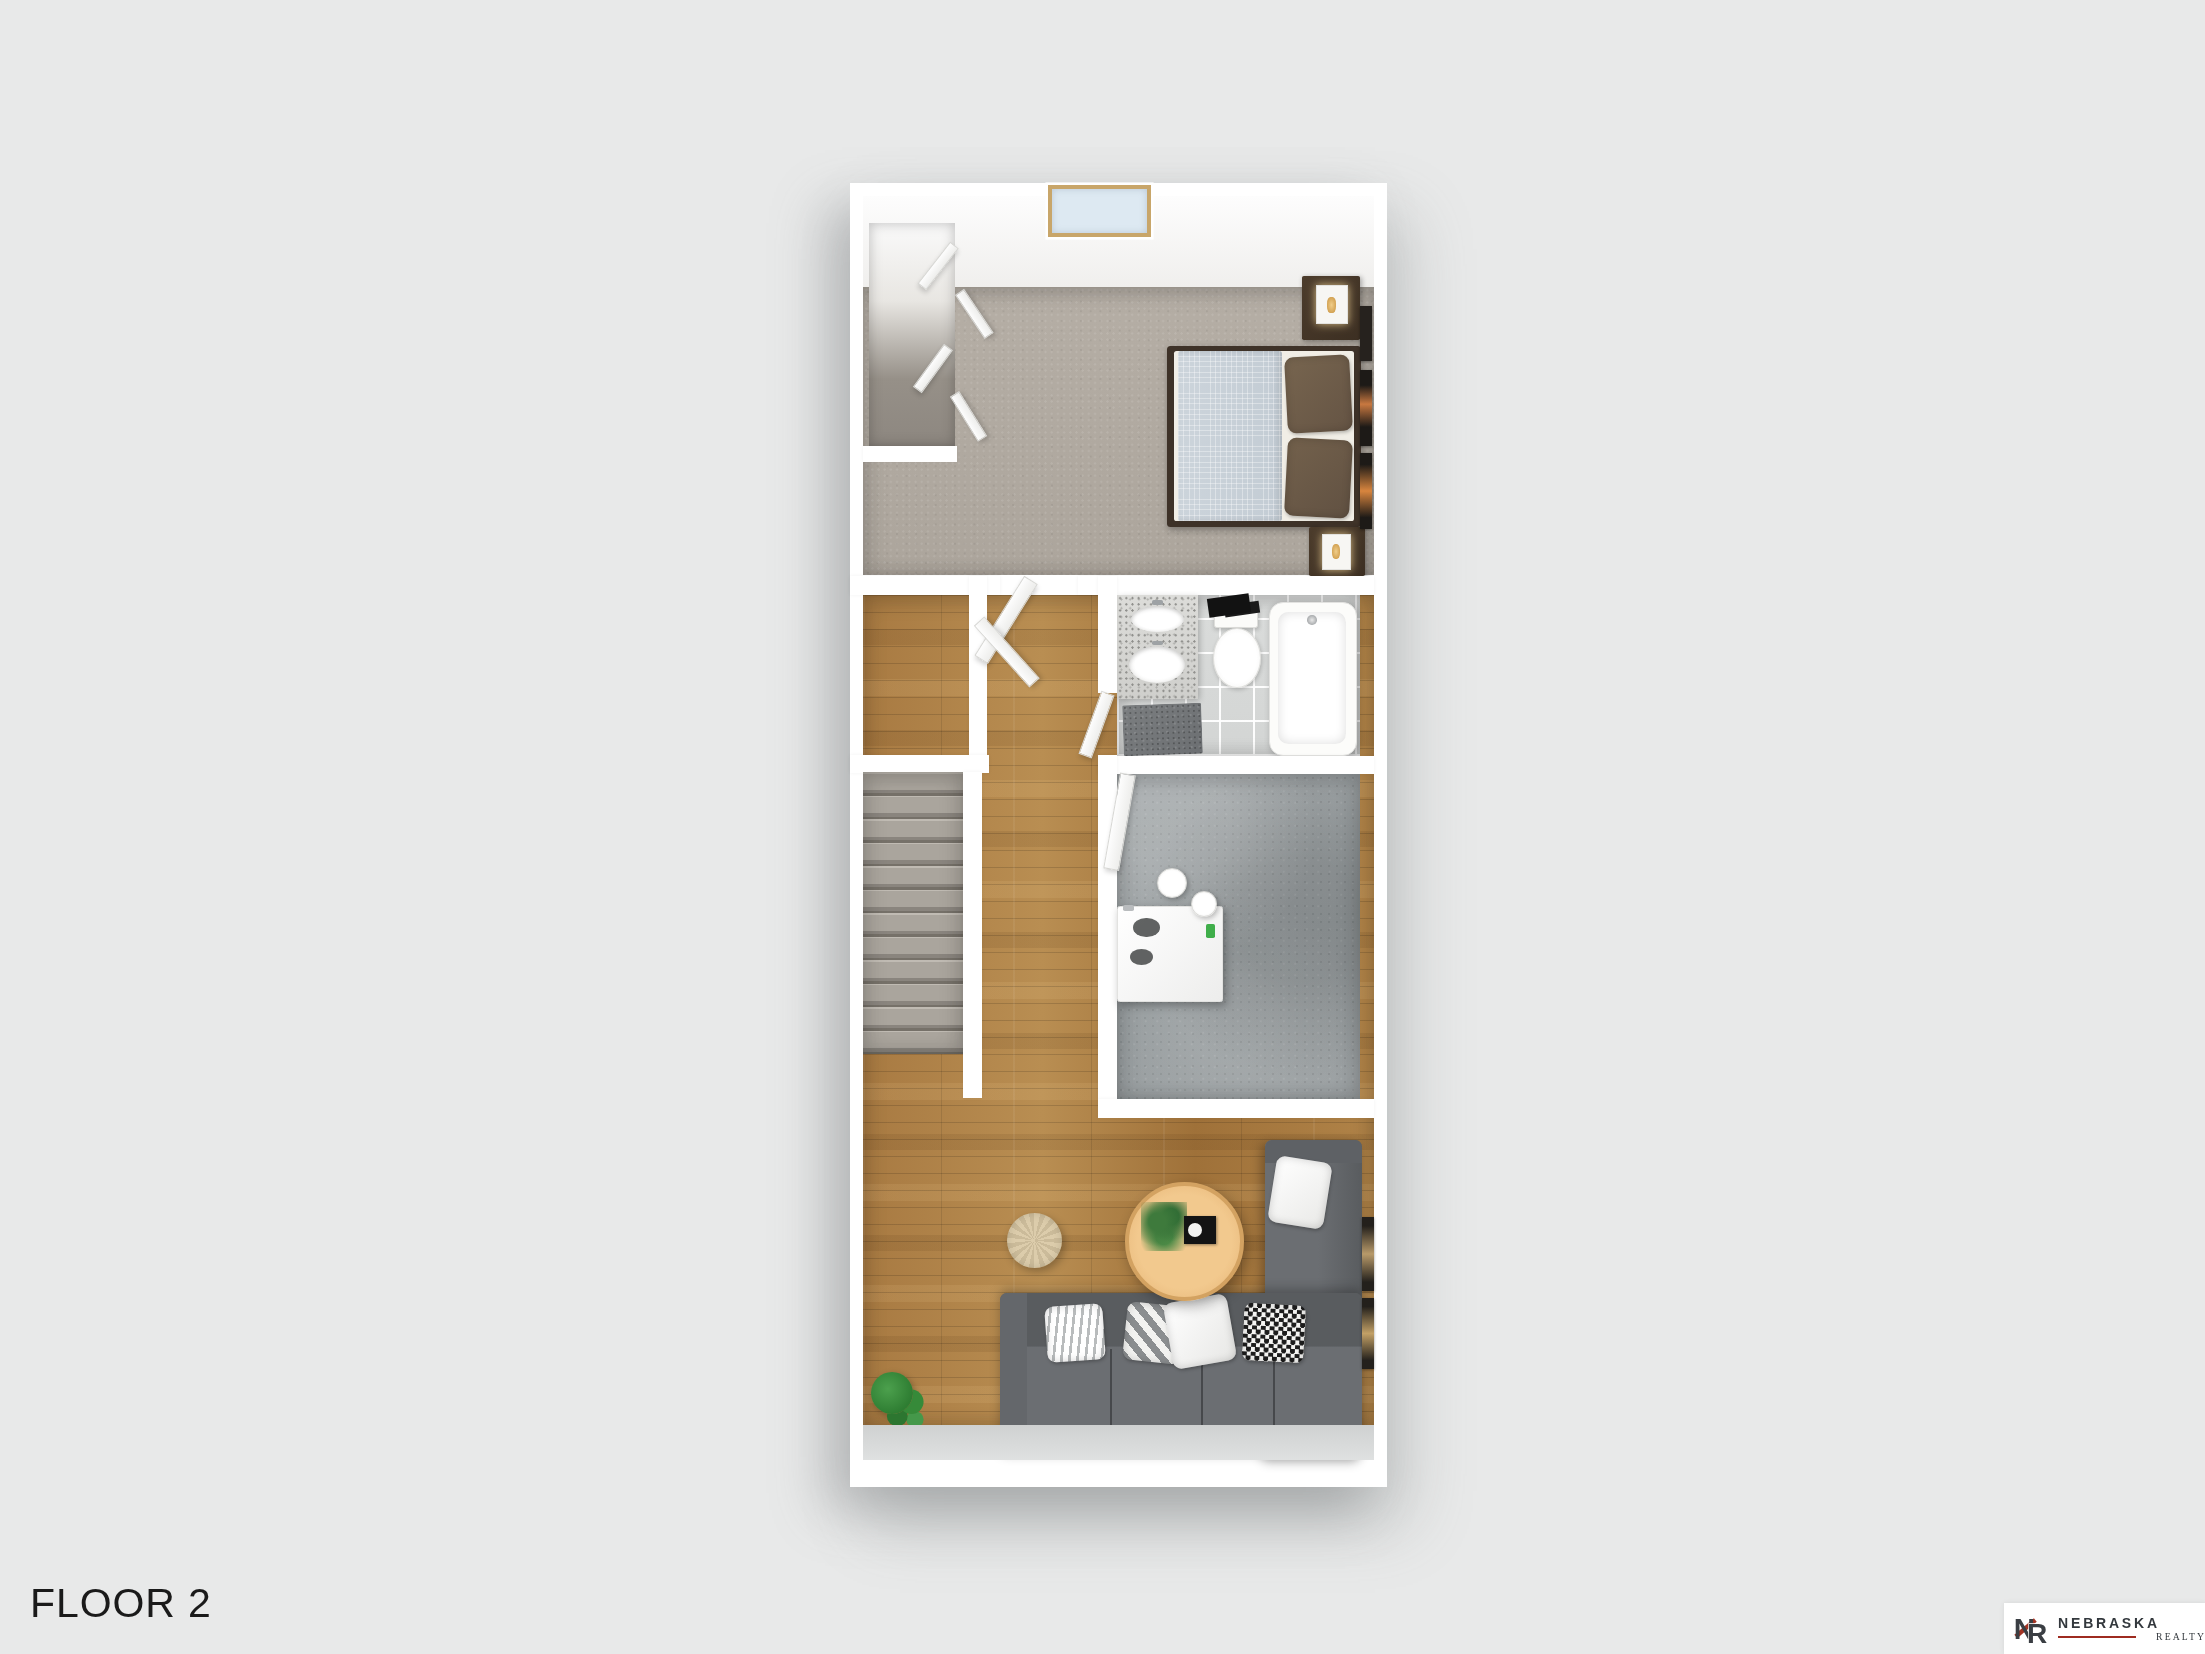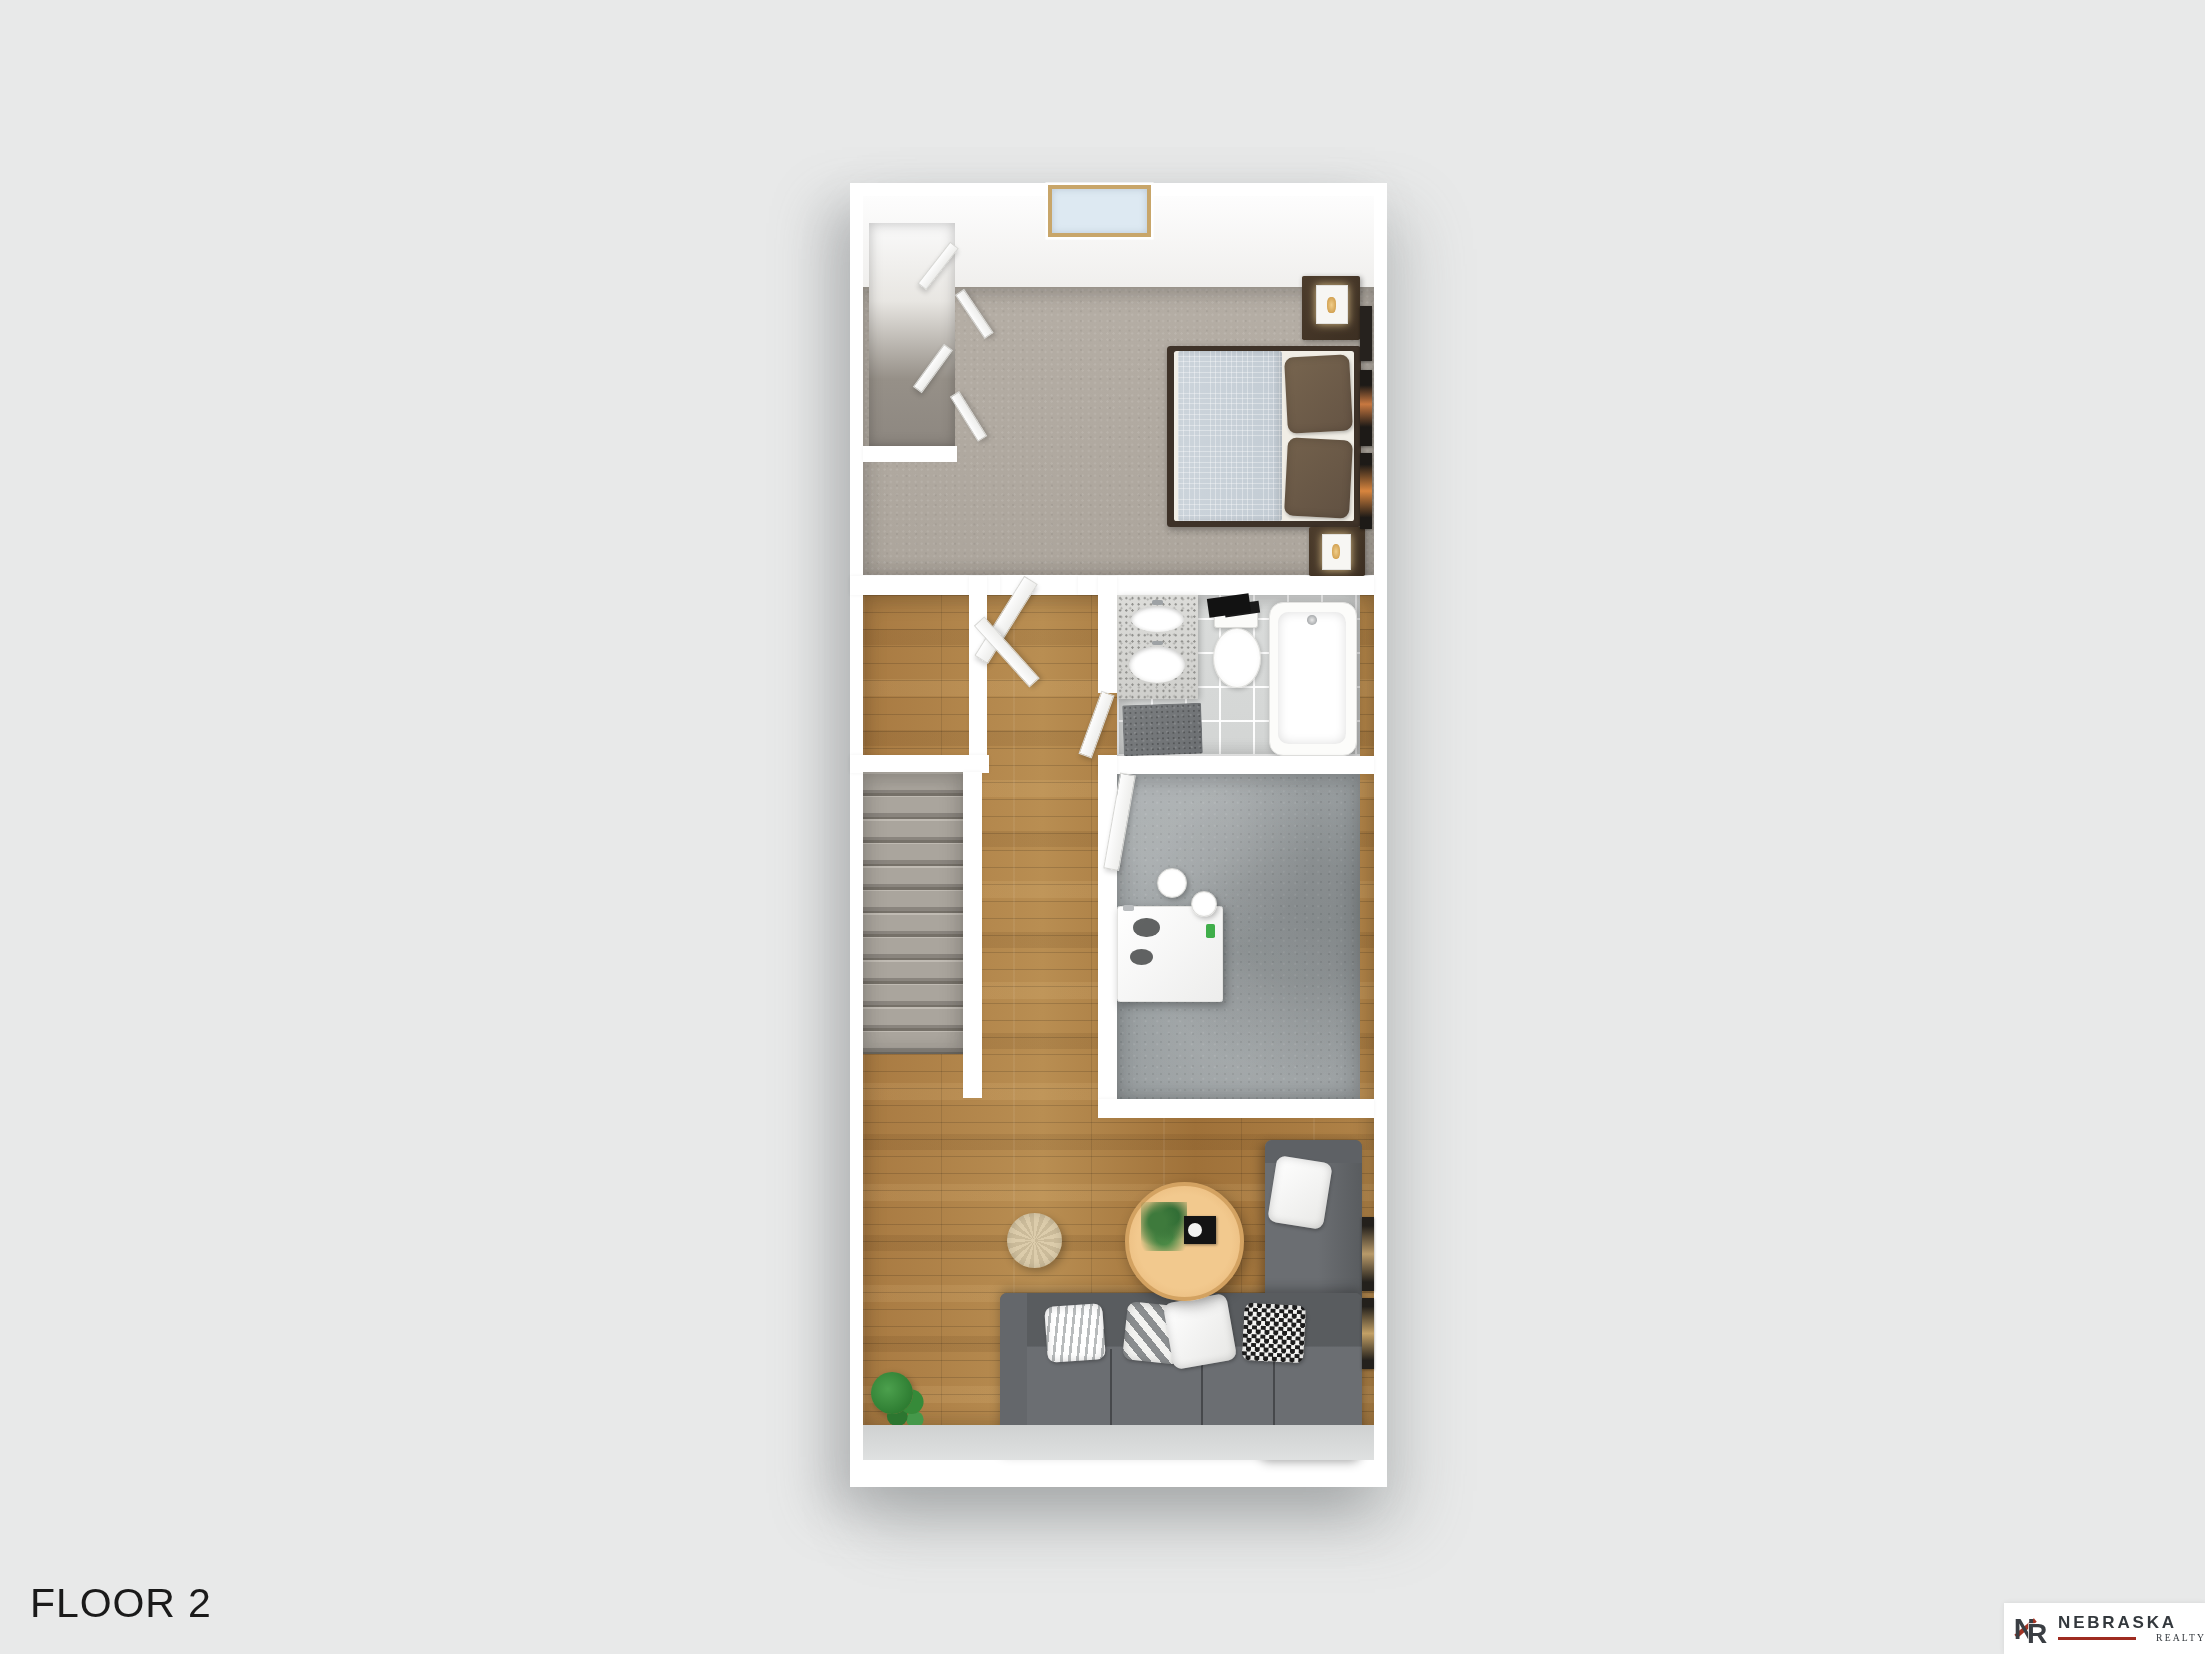--- a/index.html
+++ b/index.html
@@ -52,21 +52,21 @@
   
   .door{background:linear-gradient(90deg,#fdfdfd,#ededeb);border:0.9px solid #d7d7d4;
         box-shadow:1.8px 2.6px 5.3px rgba(0,0,0,.18);}
   .pillow{border-radius:8.8px;box-shadow:inset 0 0 8.8px rgba(0,0,0,.18),0.9px 1.8px 3.5px rgba(0,0,0,.25);}
   .frame-art{background:#26221e;box-shadow:0 0.9px 2.6px rgba(0,0,0,.4);}
   .seam{background:rgba(40,42,44,.55);}
   
   #floor-label{left:30px;top:1580px;font-size:41px;letter-spacing:0.9px;color:var(--label,#1a1a1a);}
   #logo-box{left:2004px;top:1603px;width:202px;height:51px;background:#ffffff;
             display:flex;align-items:center;box-shadow:0 0 5.3px rgba(0,0,0,.08);}
-  #logo-name{font-size:17px;font-weight:bold;letter-spacing:2.8px;color:var(--logo-text,#33383d);line-height:1;}
+  #logo-name{font-size:14px;font-weight:bold;letter-spacing:2.8px;color:var(--logo-text,#33383d);line-height:1;}
   #logo-rule{height:2.6px;background:var(--accent-red,#9e2b20);width:78px;margin-top:2.6px;}
   #logo-sub{font-family:"Liberation Serif",serif;font-size:9.7px;letter-spacing:2.1px;
             color:var(--logo-text,#33383d);text-align:right;margin-top:1.8px;line-height:1;}
 </style>
 </head>
 <body>
 
 <div class="abs" id="plan">
 
   <div class="abs wood ao" style="left:13.2px;top:412px;width:511px;height:830px;"></div>

